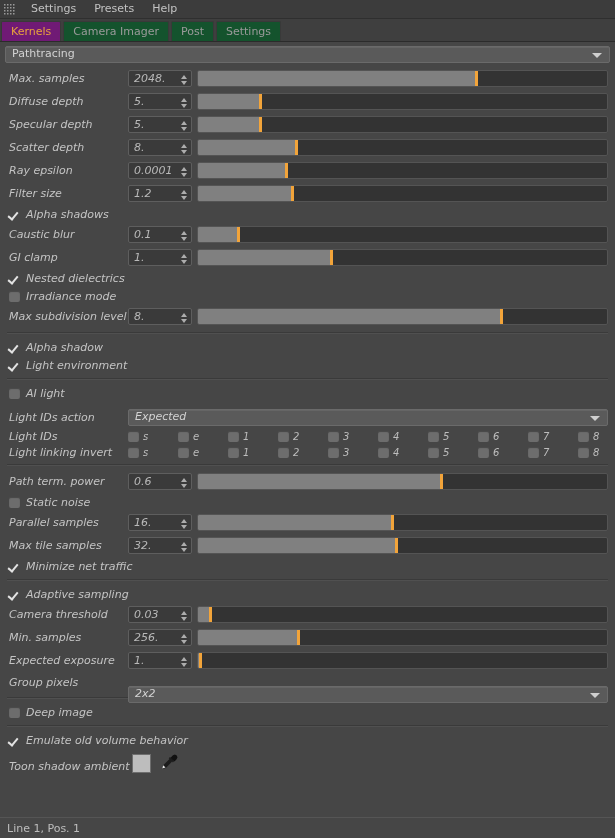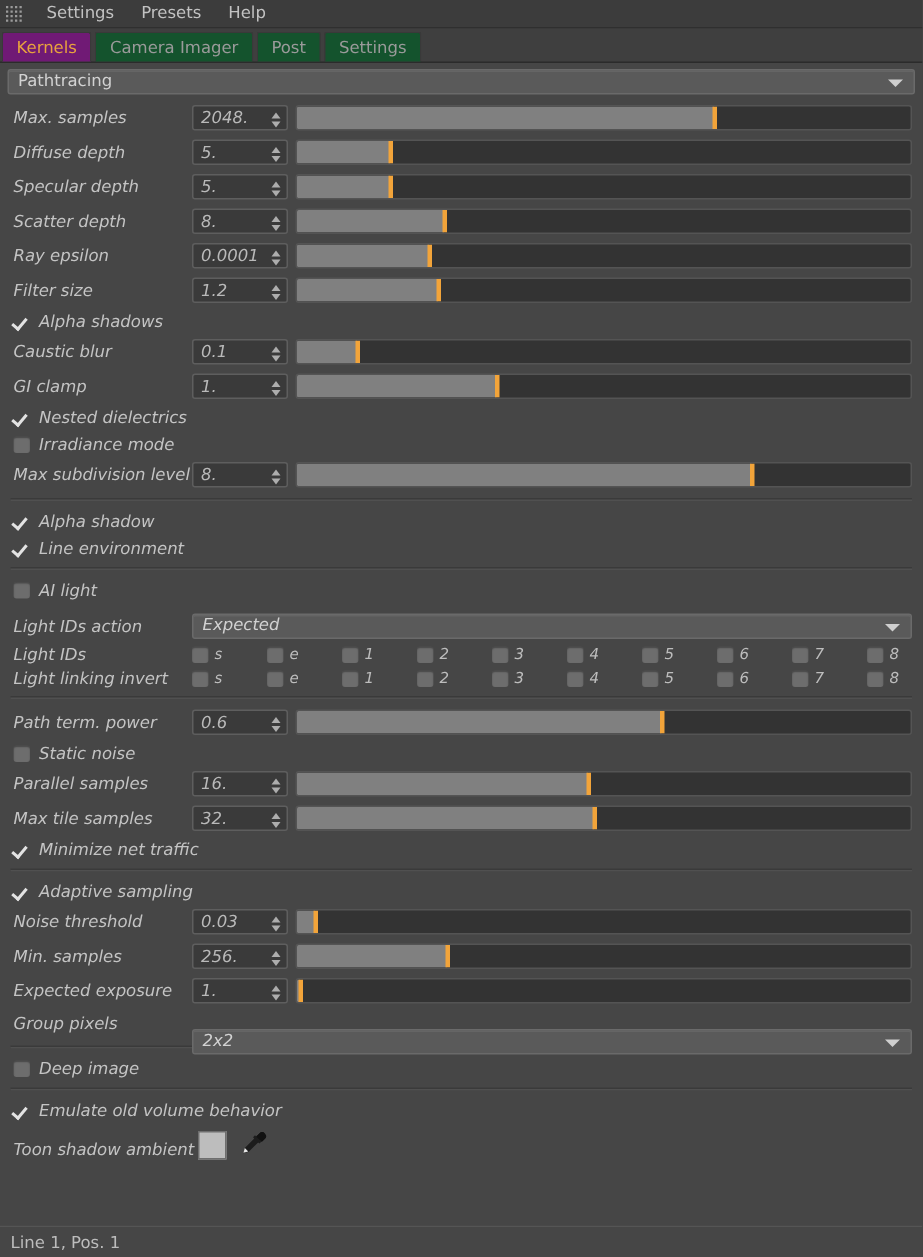--- a/index.html
+++ b/index.html
@@ -303,21 +303,21 @@
 
       <div class="divider"></div>
 
       <div class="chk-row">
         <span class="cbox on"></span>
         <span class="chk-label">Alpha shadow</span>
       </div>
 
       <div class="chk-row">
         <span class="cbox on"></span>
-        <span class="chk-label">Line environment</span>
+        <span class="chk-label">Light environment</span>
       </div>
 
       <div class="divider"></div>
 
       <div class="chk-row">
         <span class="cbox off"></span>
         <span class="chk-label">AI light</span>
       </div>
 
       <div class="gap"></div>
@@ -481,21 +481,21 @@
       </div>
 
       <div class="divider"></div>
 
       <div class="chk-row">
         <span class="cbox on"></span>
         <span class="chk-label">Adaptive sampling</span>
       </div>
 
       <div class="row">
-        <div class="lbl">Noise threshold</div>
+        <div class="lbl">Camera threshold</div>
         <div class="spin">
           <span>0.03</span>
           <span class="arrows">
               <i class="up"></i>
               <i class="dn"></i>
             </span>
         </div>
         <div class="slider">
           <div class="fill" style="width: 3%;"></div>
           <div class="knob" style="left: calc(3% - 1px);"></div>

